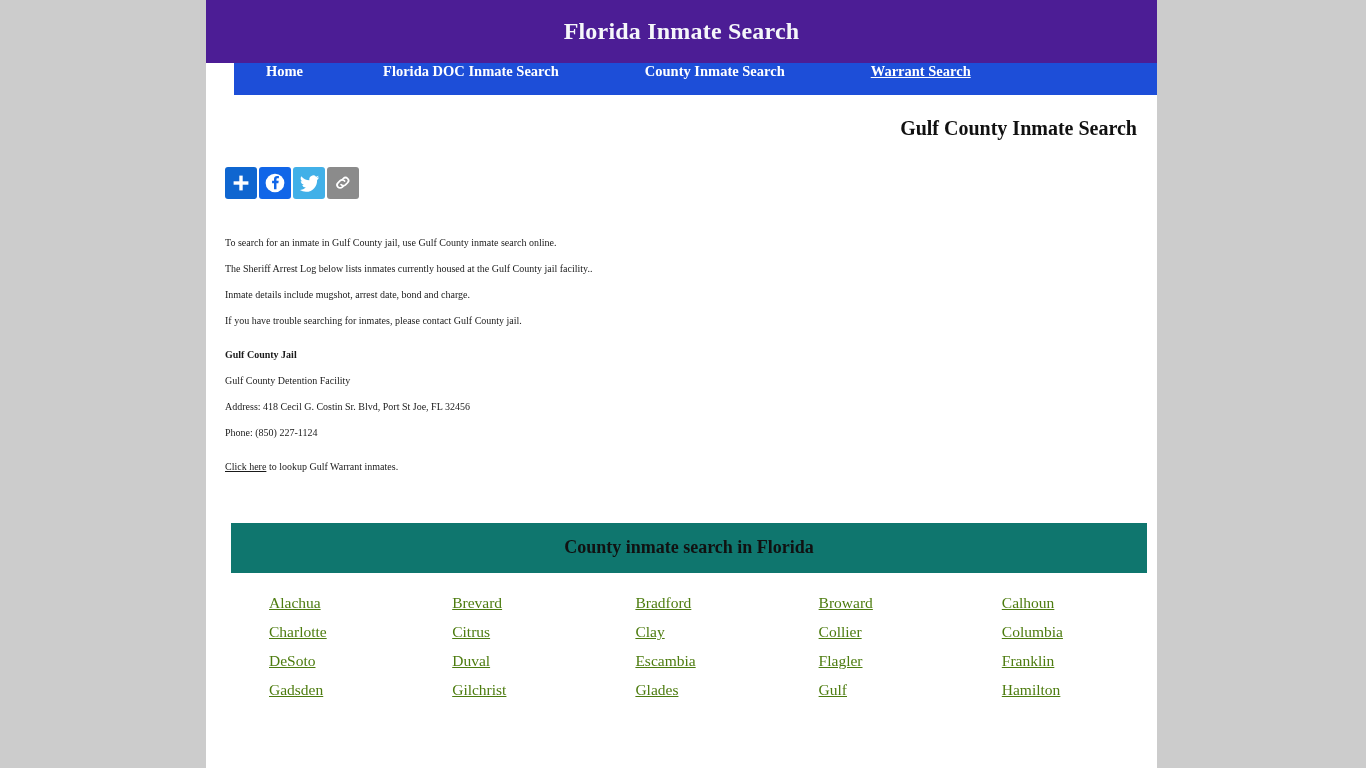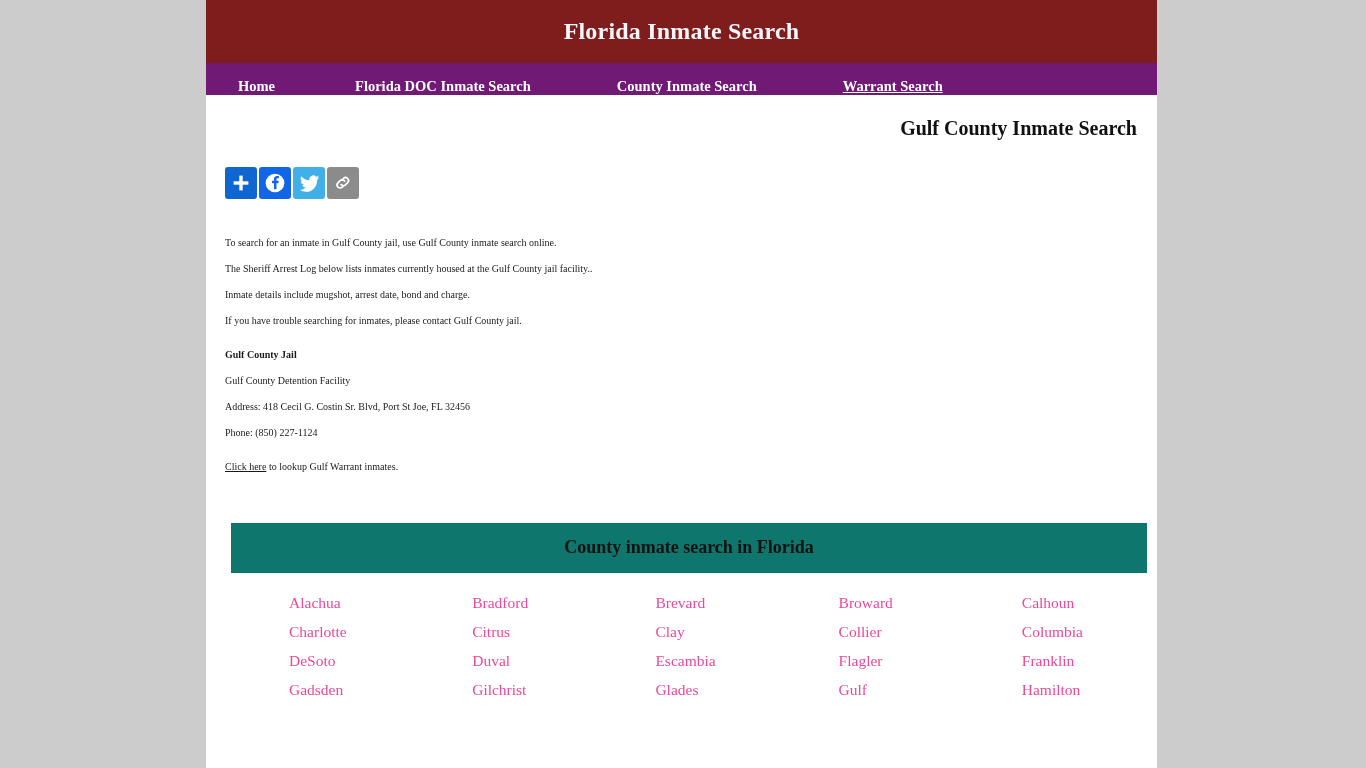--- a/index.html
+++ b/index.html
@@ -25,40 +25,41 @@
     left: 206px;
     top: 0;
     width: 951px;
     min-height: 768px;
     background: #ffffff;
   }
 
   
   .site-header {
     height: 63px;
-    background: #7f1d1d;
+    background: #4c1d95;
     display: flex;
     align-items: center;
     justify-content: center;
   }
   .site-title {
     color: #f5f7fa;
     font-size: 24px;
     font-weight: bold;
     letter-spacing: 0.2px;
     font-family: "Liberation Serif", "DejaVu Serif", serif;
   }
 
   
   .site-nav {
     height: 32px;
-    background: #701a75;
-    display: flex;
-    align-items: flex-end;
+    background: #1d4ed8;
+    display: flex;
+    align-items: flex-start;
     padding-left: 14px;
+    margin-left: 28px;
   }
   .nav-item {
     display: flex;
     align-items: center;
     color: #ffffff;
     font-size: 14.5px;
     font-weight: bold;
     text-decoration: none;
     padding: 0 18px;
     white-space: nowrap;
@@ -144,23 +145,23 @@
     display: grid;
     grid-template-columns: repeat(5, 1fr);
     padding-top: 15px;
   }
   .county-cell {
     font-size: 15.5px;
     line-height: 29px;
     padding-left: 38px;
   }
   .county-link {
-    color: #ec4899;
-    cursor: pointer;
-    margin-left: 20px;
+    color: #4d7c0f;
+    text-decoration: underline;
+    cursor: pointer;
   }
 </style>
 </head>
 <body>
 
 <div class="page-wrap">
   <div class="site">
 
     <div class="site-header">
       <div class="site-title">Florida Inmate Search</div>
@@ -236,22 +237,22 @@
 
       <div class="body-line"><a class="inline-link">Click here</a><span> to lookup Gulf Warrant inmates.</span></div>
 
       <div class="block-spacer"></div>
 
 
       <div class="county-section">
         <div class="county-heading">County inmate search in Florida</div>
         <div class="county-grid">
           <div class="county-cell"><a class="county-link">Alachua</a></div>
+          <div class="county-cell"><a class="county-link">Brevard</a></div>
           <div class="county-cell"><a class="county-link">Bradford</a></div>
-          <div class="county-cell"><a class="county-link">Brevard</a></div>
           <div class="county-cell"><a class="county-link">Broward</a></div>
           <div class="county-cell"><a class="county-link">Calhoun</a></div>
 
           <div class="county-cell"><a class="county-link">Charlotte</a></div>
           <div class="county-cell"><a class="county-link">Citrus</a></div>
           <div class="county-cell"><a class="county-link">Clay</a></div>
           <div class="county-cell"><a class="county-link">Collier</a></div>
           <div class="county-cell"><a class="county-link">Columbia</a></div>
 
           <div class="county-cell"><a class="county-link">DeSoto</a></div>

